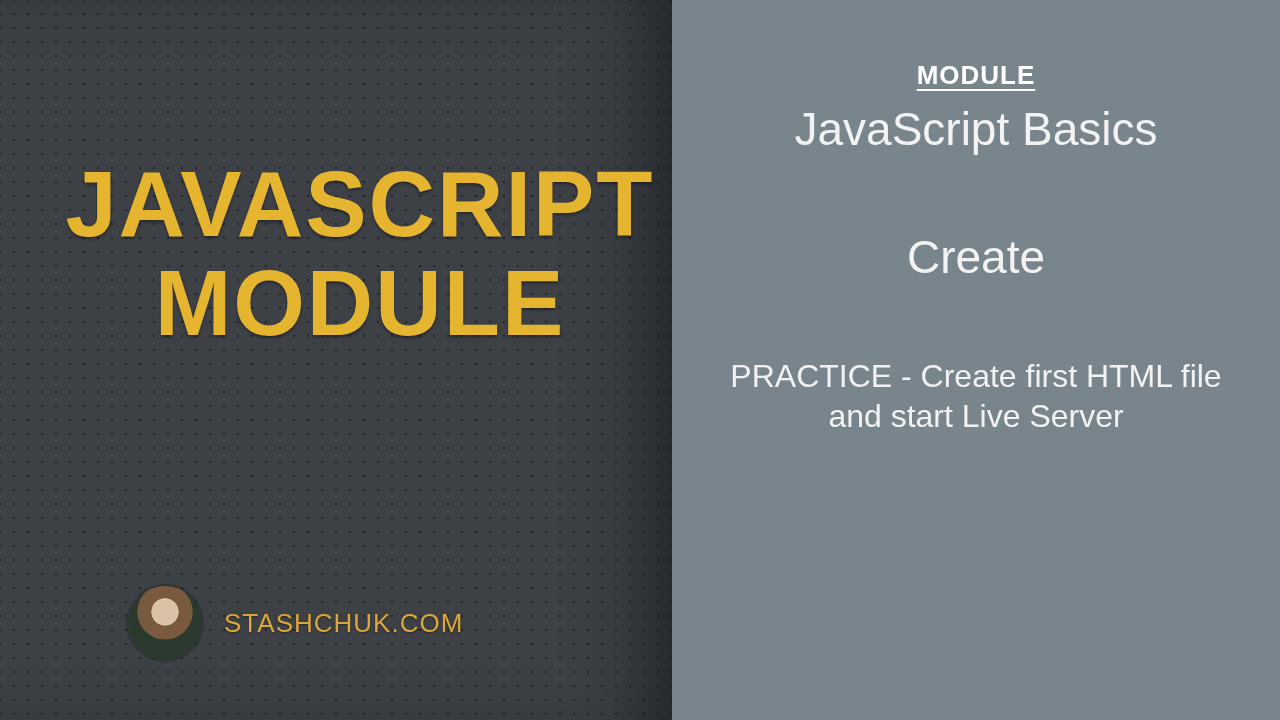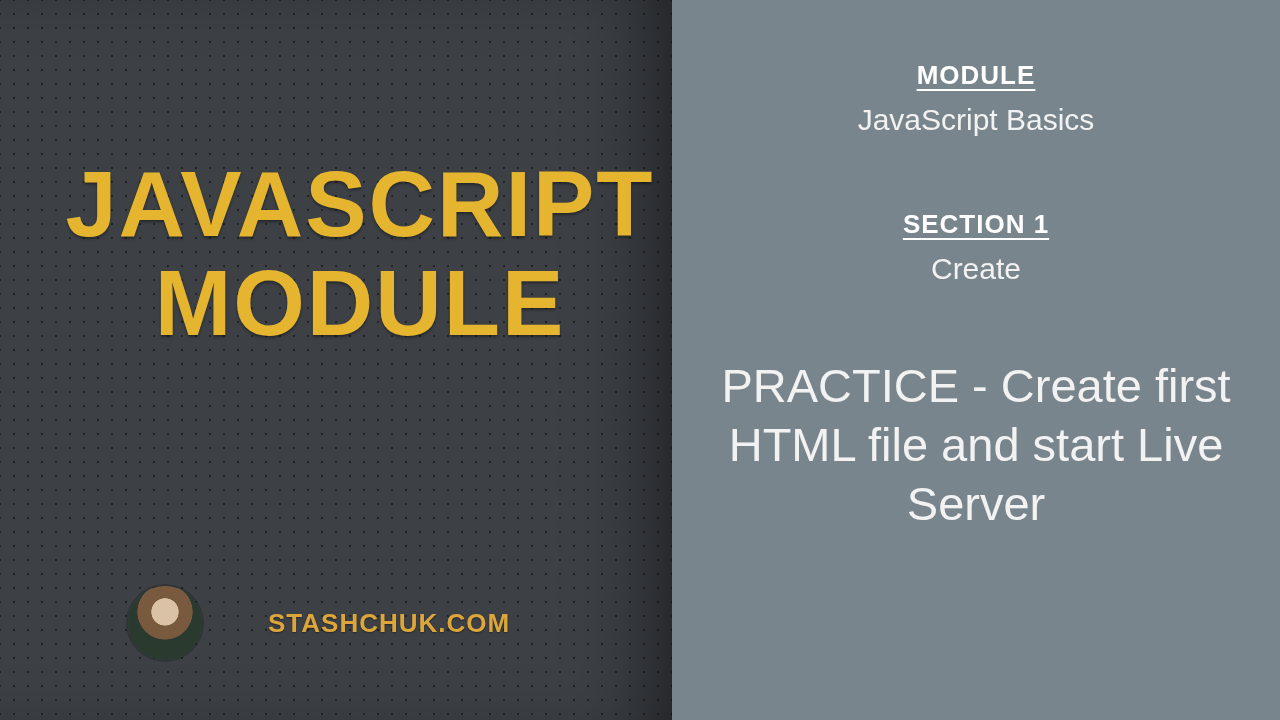--- a/index.html
+++ b/index.html
@@ -45,47 +45,46 @@
     left: 128px; bottom: 60px;
     display: flex; align-items: center; gap: 22px;
   }
   .avatar {
     width: 74px; height: 74px; border-radius: 50%;
     background: radial-gradient(circle at 50% 35%, #d9c2a6 0 22%, #7a5a3e 23% 45%, #2a3a2f 46% 100%);
     box-shadow: 0 0 0 2px rgba(0,0,0,0.2);
   }
   .site {
     font-family: Arial, sans-serif;
-    font-weight: 700;
+    font-weight: 400;
     font-size: 26px;
     letter-spacing: 1px;
     color: #dca63a;
     text-shadow: 0 1px 2px rgba(0,0,0,0.4);
-    margin-left: 44px;
   }
   .label {
     font-family: Arial, sans-serif;
     font-weight: 700;
     font-size: 26px;
     letter-spacing: 1px;
     color: #ffffff;
     text-decoration: underline;
     text-underline-offset: 5px;
     text-decoration-thickness: 2px;
     margin-bottom: 10px;
   }
   .value {
     font-family: "Segoe UI", Arial, sans-serif;
     font-weight: 400;
     color: #f2f2f2;
-    font-size: 30px;
+    font-size: 46px;
     line-height: 1.25;
   }
   .block { margin-bottom: 70px; }
-  .block.lesson .value { font-size: 47px; padding: 0 6px; }
+  .block.lesson .value { font-size: 32px; padding: 0 6px; }
 </style>
 </head>
 <body>
 
 <div class="stage">
 
   <div class="left">
     <div class="title-block">
       <div class="title-line">JAVASCRIPT</div>
       <div class="title-line">MODULE</div>
@@ -95,21 +94,20 @@
       <div class="site">STASHCHUK.COM</div>
     </div>
   </div>
 
   <div class="right">
     <div class="block">
       <div class="label">MODULE</div>
       <div class="value">JavaScript Basics</div>
     </div>
     <div class="block">
-      <div class="label">SECTION 1</div>
       <div class="value">Create</div>
     </div>
     <div class="block lesson">
       <div class="value">PRACTICE - Create first HTML file and start Live Server</div>
     </div>
   </div>
 
 </div>
 
 </body></html>

